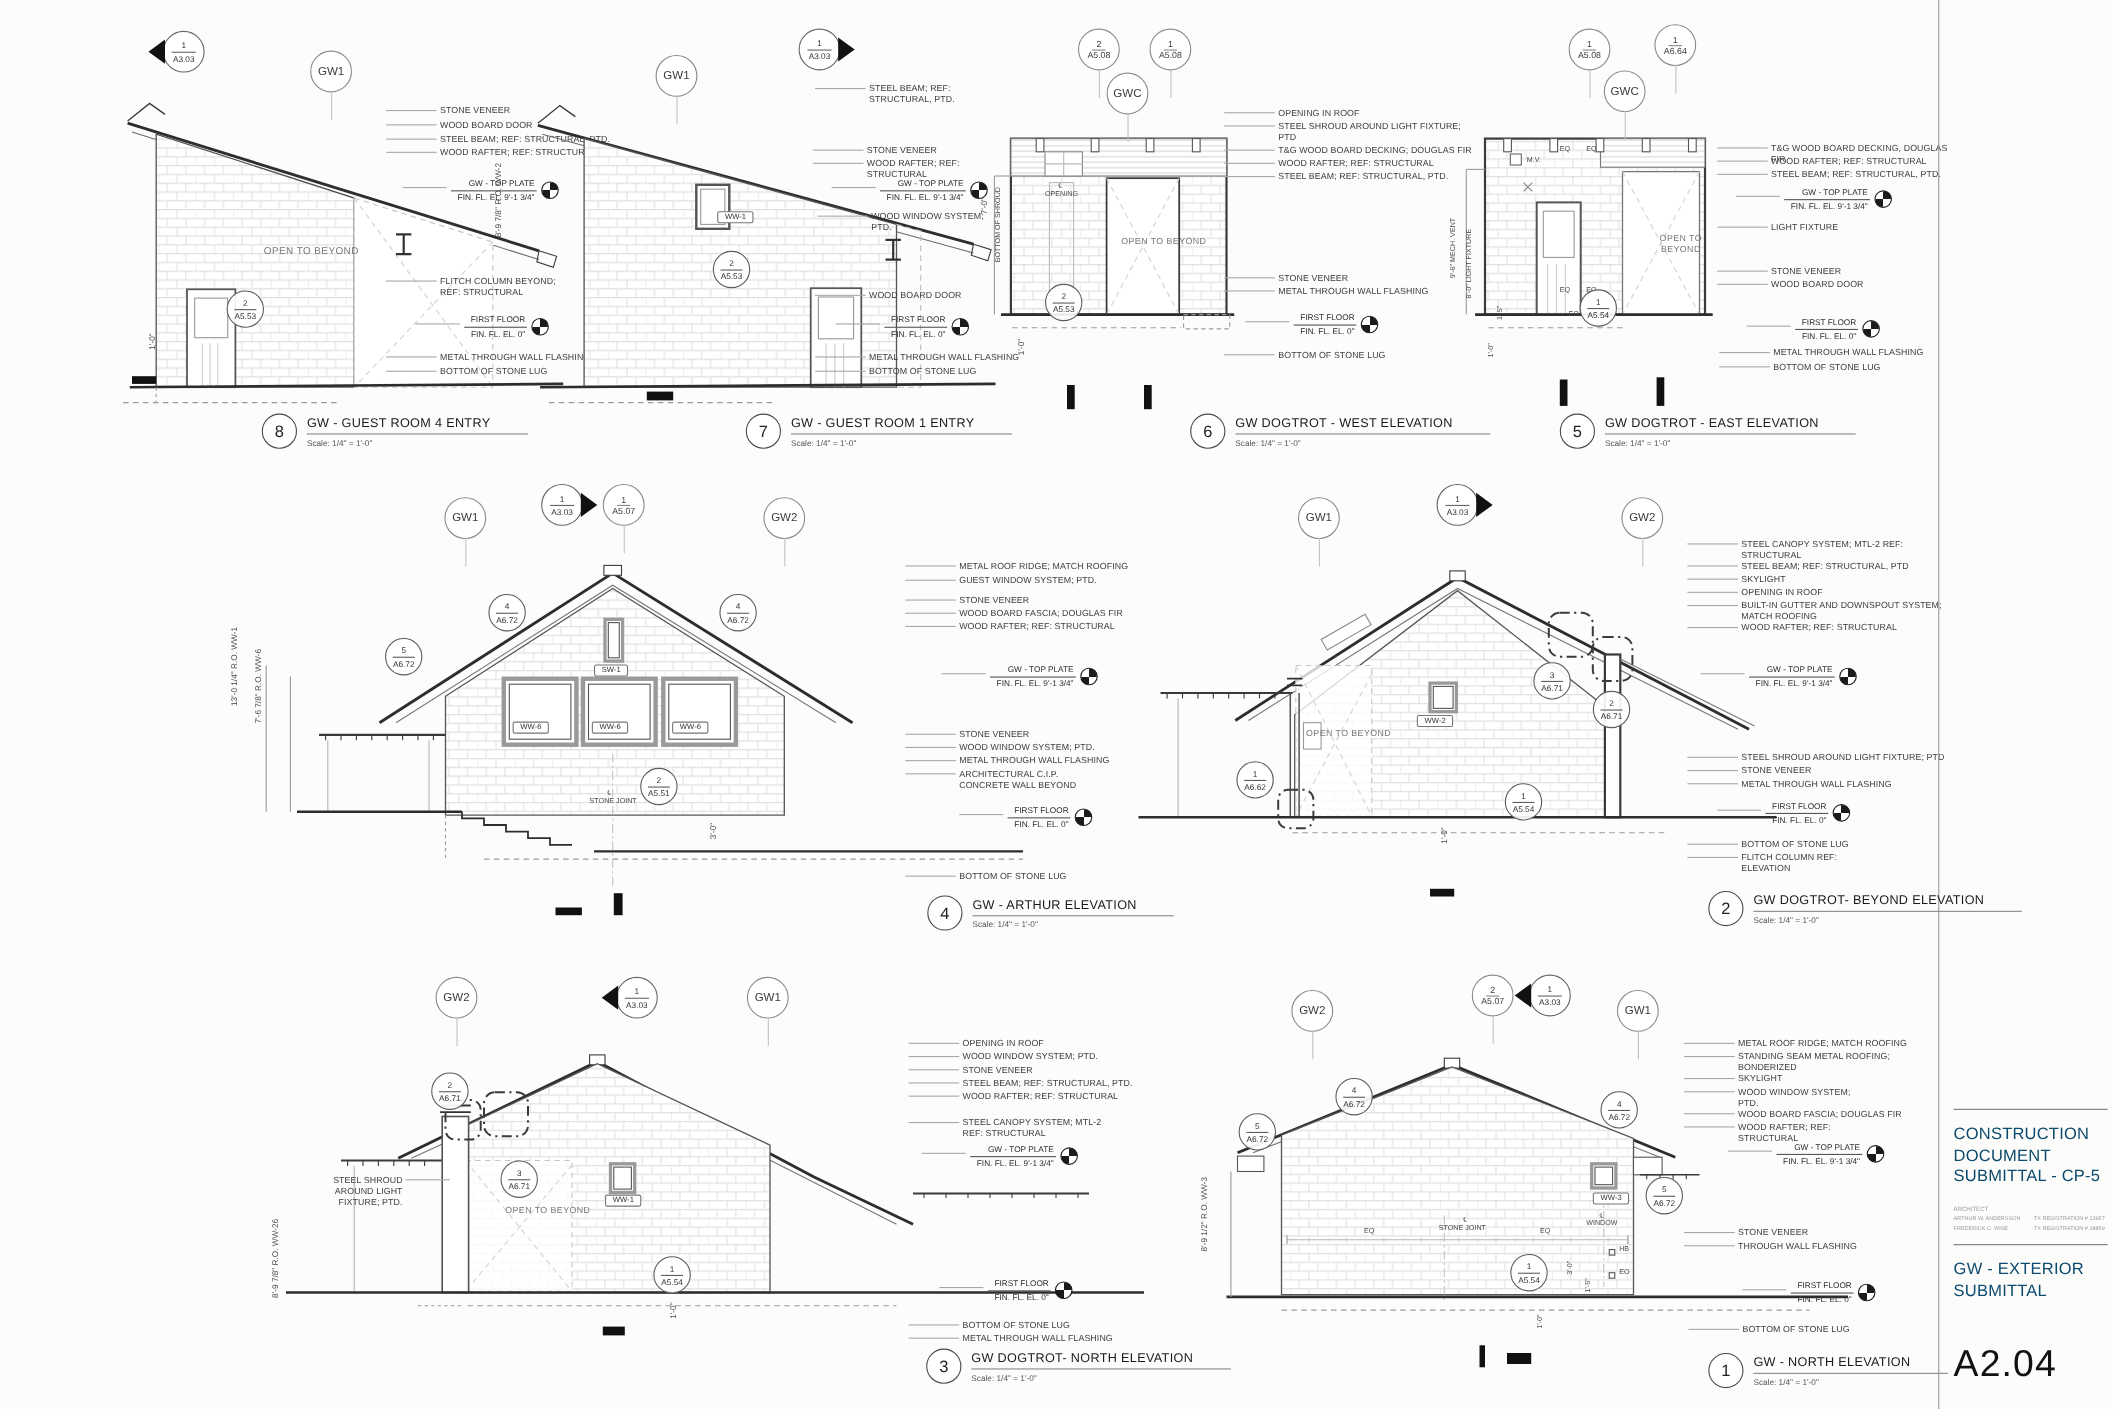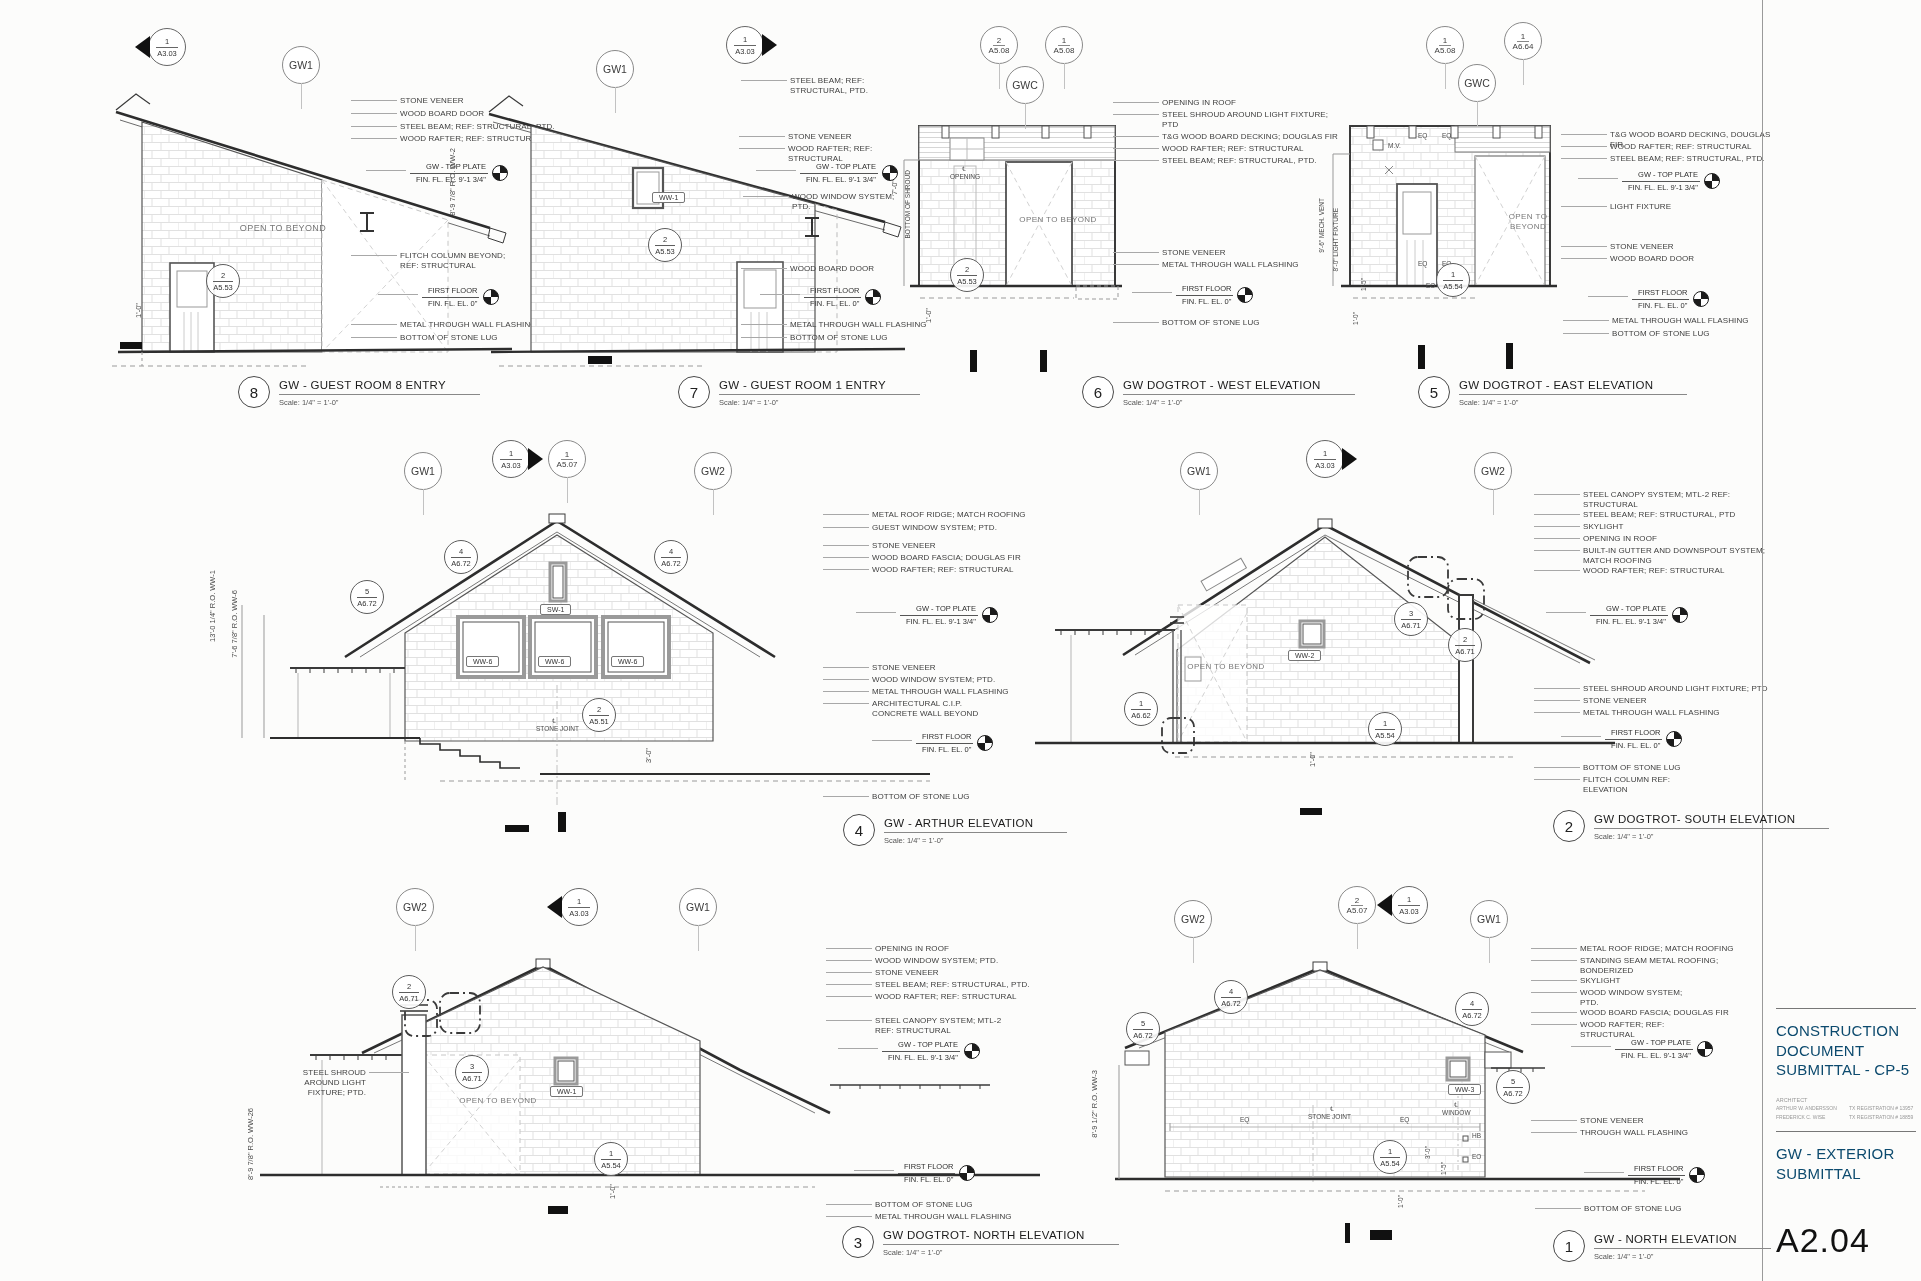--- a/index.html
+++ b/index.html
@@ -125,21 +125,21 @@
           <span class="l1">FIRST FLOOR</span>
           <span class="l2">FIN. FL. EL. 0"</span>
         </span>
         <span class="datum"></span>
       </div>
   <div class="ann" style="left:290px;top:300px;width:160px">METAL THROUGH WALL FLASHING</div>
   <div class="ann" style="left:290px;top:313px">BOTTOM OF STONE LUG</div>
   <div class="ttl" style="left:128px;top:356px">
     <span class="tn">8</span>
     <span>
-          <span class="tt" style="display:block">GW - GUEST ROOM 8 ENTRY</span>
+          <span class="tt" style="display:block">GW - GUEST ROOM 4 ENTRY</span>
           <span class="ts" style="display:block">Scale:  1/4" = 1'-0"</span>
         </span>
   </div>
 </div>
 
 <div class="elev" style="left:430px;top:20px;width:660px;height:400px">
   <div class="bub" style="left:166px;top:30px">
         <span>GW1</span>
       </div>
   <div class="sec" style="left:296px;top:6px">
@@ -531,21 +531,21 @@
           <span class="l1">FIRST FLOOR</span>
           <span class="l2">FIN. FL. EL. 0"</span>
         </span>
         <span class="datum"></span>
       </div>
   <div class="ann" style="left:553px;top:323px">BOTTOM OF STONE LUG</div>
   <div class="ann" style="left:553px;top:335px;width:110px">FLITCH COLUMN REF: ELEVATION</div>
   <div class="ttl" style="left:523px;top:370px">
     <span class="tn">2</span>
     <span>
-          <span class="tt" style="display:block">GW DOGTROT- SOUTH ELEVATION</span>
+          <span class="tt" style="display:block">GW DOGTROT- BEYOND ELEVATION</span>
           <span class="ts" style="display:block">Scale:  1/4" = 1'-0"</span>
         </span>
   </div>
 </div>
 
 <div class="elev" style="left:220px;top:880px;width:960px;height:401px">
   <div class="bub" style="left:176px;top:8px">
         <span>GW2</span>
       </div>
   <div class="sec" style="left:340px;top:8px">

